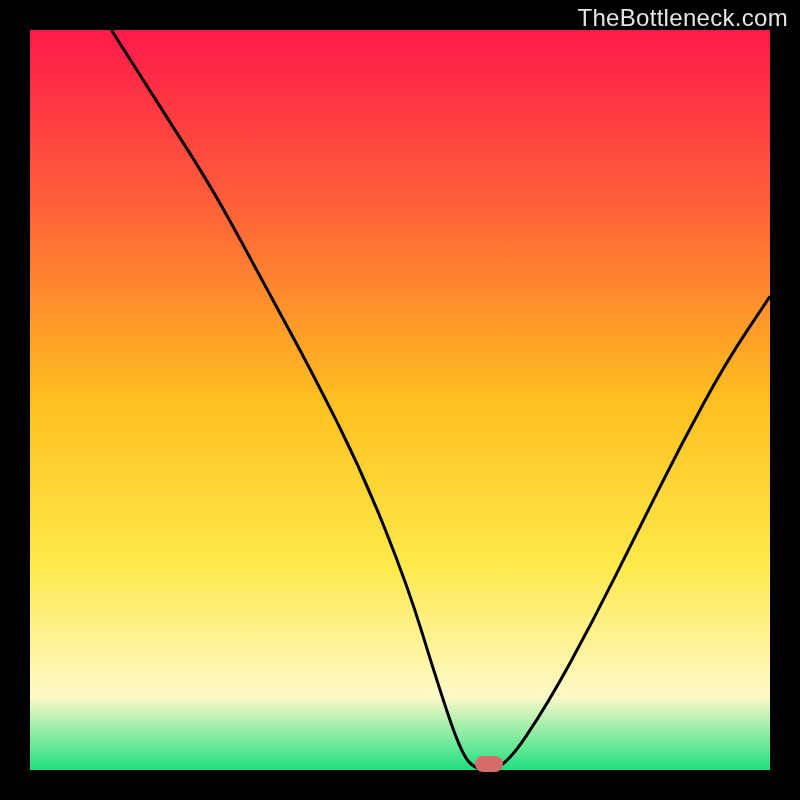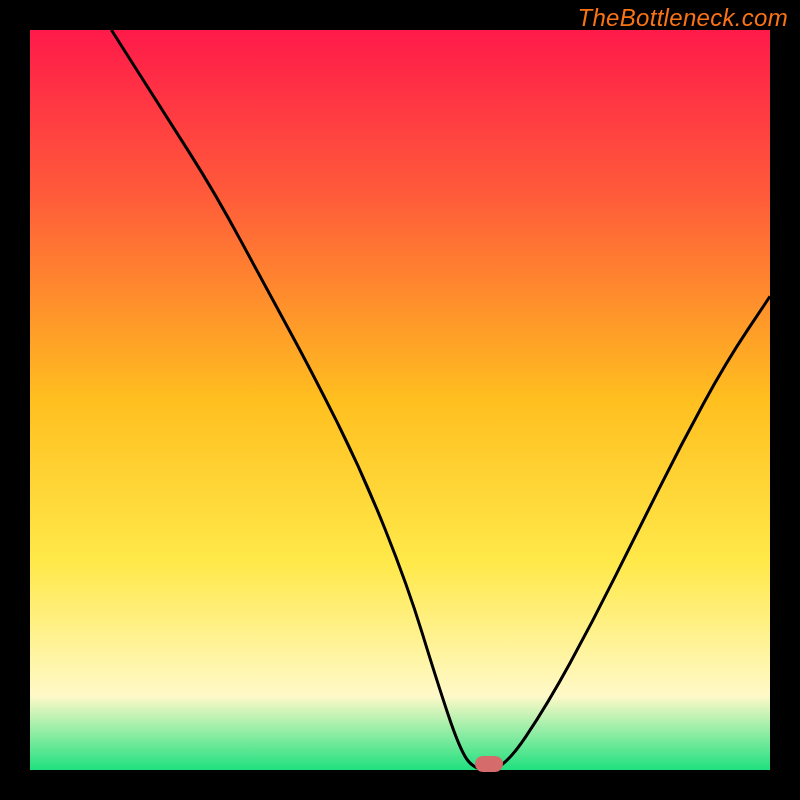--- a/index.html
+++ b/index.html
@@ -14,27 +14,26 @@
   .frame {
     position: relative;
     width: 800px;
     height: 800px;
     background: #000;
   }
   .watermark {
     position: absolute;
     top: 4px;
     right: 12px;
-    color: #f97316;
+    color: #e5e5e5;
     font-size: 24px;
     font-weight: 500;
     letter-spacing: 0.3px;
     z-index: 30;
     user-select: none;
-    font-style: italic;
   }
   
   .plot-area {
     position: absolute;
     left: 30px;
     top: 30px;
     width: 740px;
     height: 740px;
   }
   .gradient-bg {

